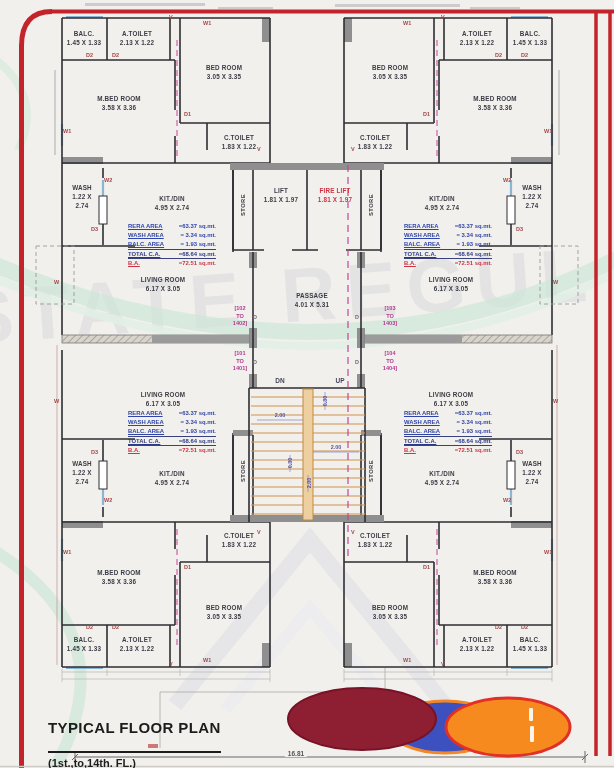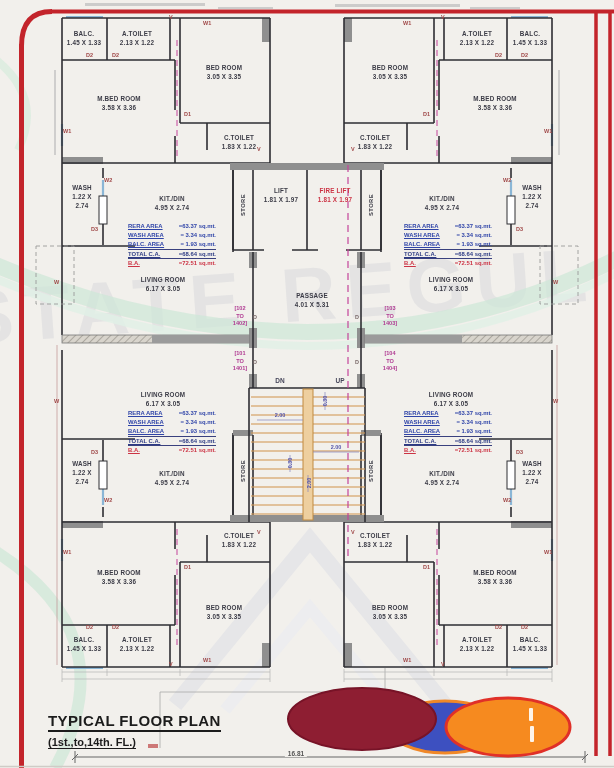--- a/index.html
+++ b/index.html
@@ -22,21 +22,21 @@
   .sd{position:absolute;transform:translateX(-50%);font:bold 6.5px "Liberation Sans",sans-serif;color:#46465a;}
   .sdim{position:absolute;transform:translateX(-50%);font:bold 5.5px "Liberation Sans",sans-serif;color:#5555aa;white-space:nowrap;}
   .sdim.rot{transform:translateX(-50%) rotate(-90deg);}
   .rera{position:absolute;width:88px;font:bold 5.9px "Liberation Sans",sans-serif;color:#2f44a8;}
   .rr{display:flex;justify-content:space-between;line-height:1.5;}
   .rr .lab{text-decoration:underline;}
   .rr.total{border-top:1px solid #39407e;border-bottom:1px solid #39407e;color:#2c3a84;}
   .rr.ba{color:#cc3344;}
   .titlebox{position:absolute;left:48px;top:712px;}
   .t1{display:inline-block;font:bold 15px "Liberation Sans",sans-serif;color:#1c1c1c;letter-spacing:.4px;
-      border-bottom:2px solid #1c1c1c;padding-bottom:1px;}
+      border-bottom:2px solid #1c1c1c;padding-bottom:15px;margin-top:7px;}
   .t2{display:inline-block;font:bold 11px "Liberation Sans",sans-serif;color:#1c1c1c;
       border-bottom:1.6px solid #1c1c1c;margin-top:2px;}
   .dimlab{position:absolute;left:296px;top:750px;transform:translateX(-50%);background:#f2f0ec;
           padding:0 3px;font:bold 6.5px "Liberation Sans",sans-serif;color:#555;}
 </style>
 </head>
 <body>
 
 <div class="page">
 

